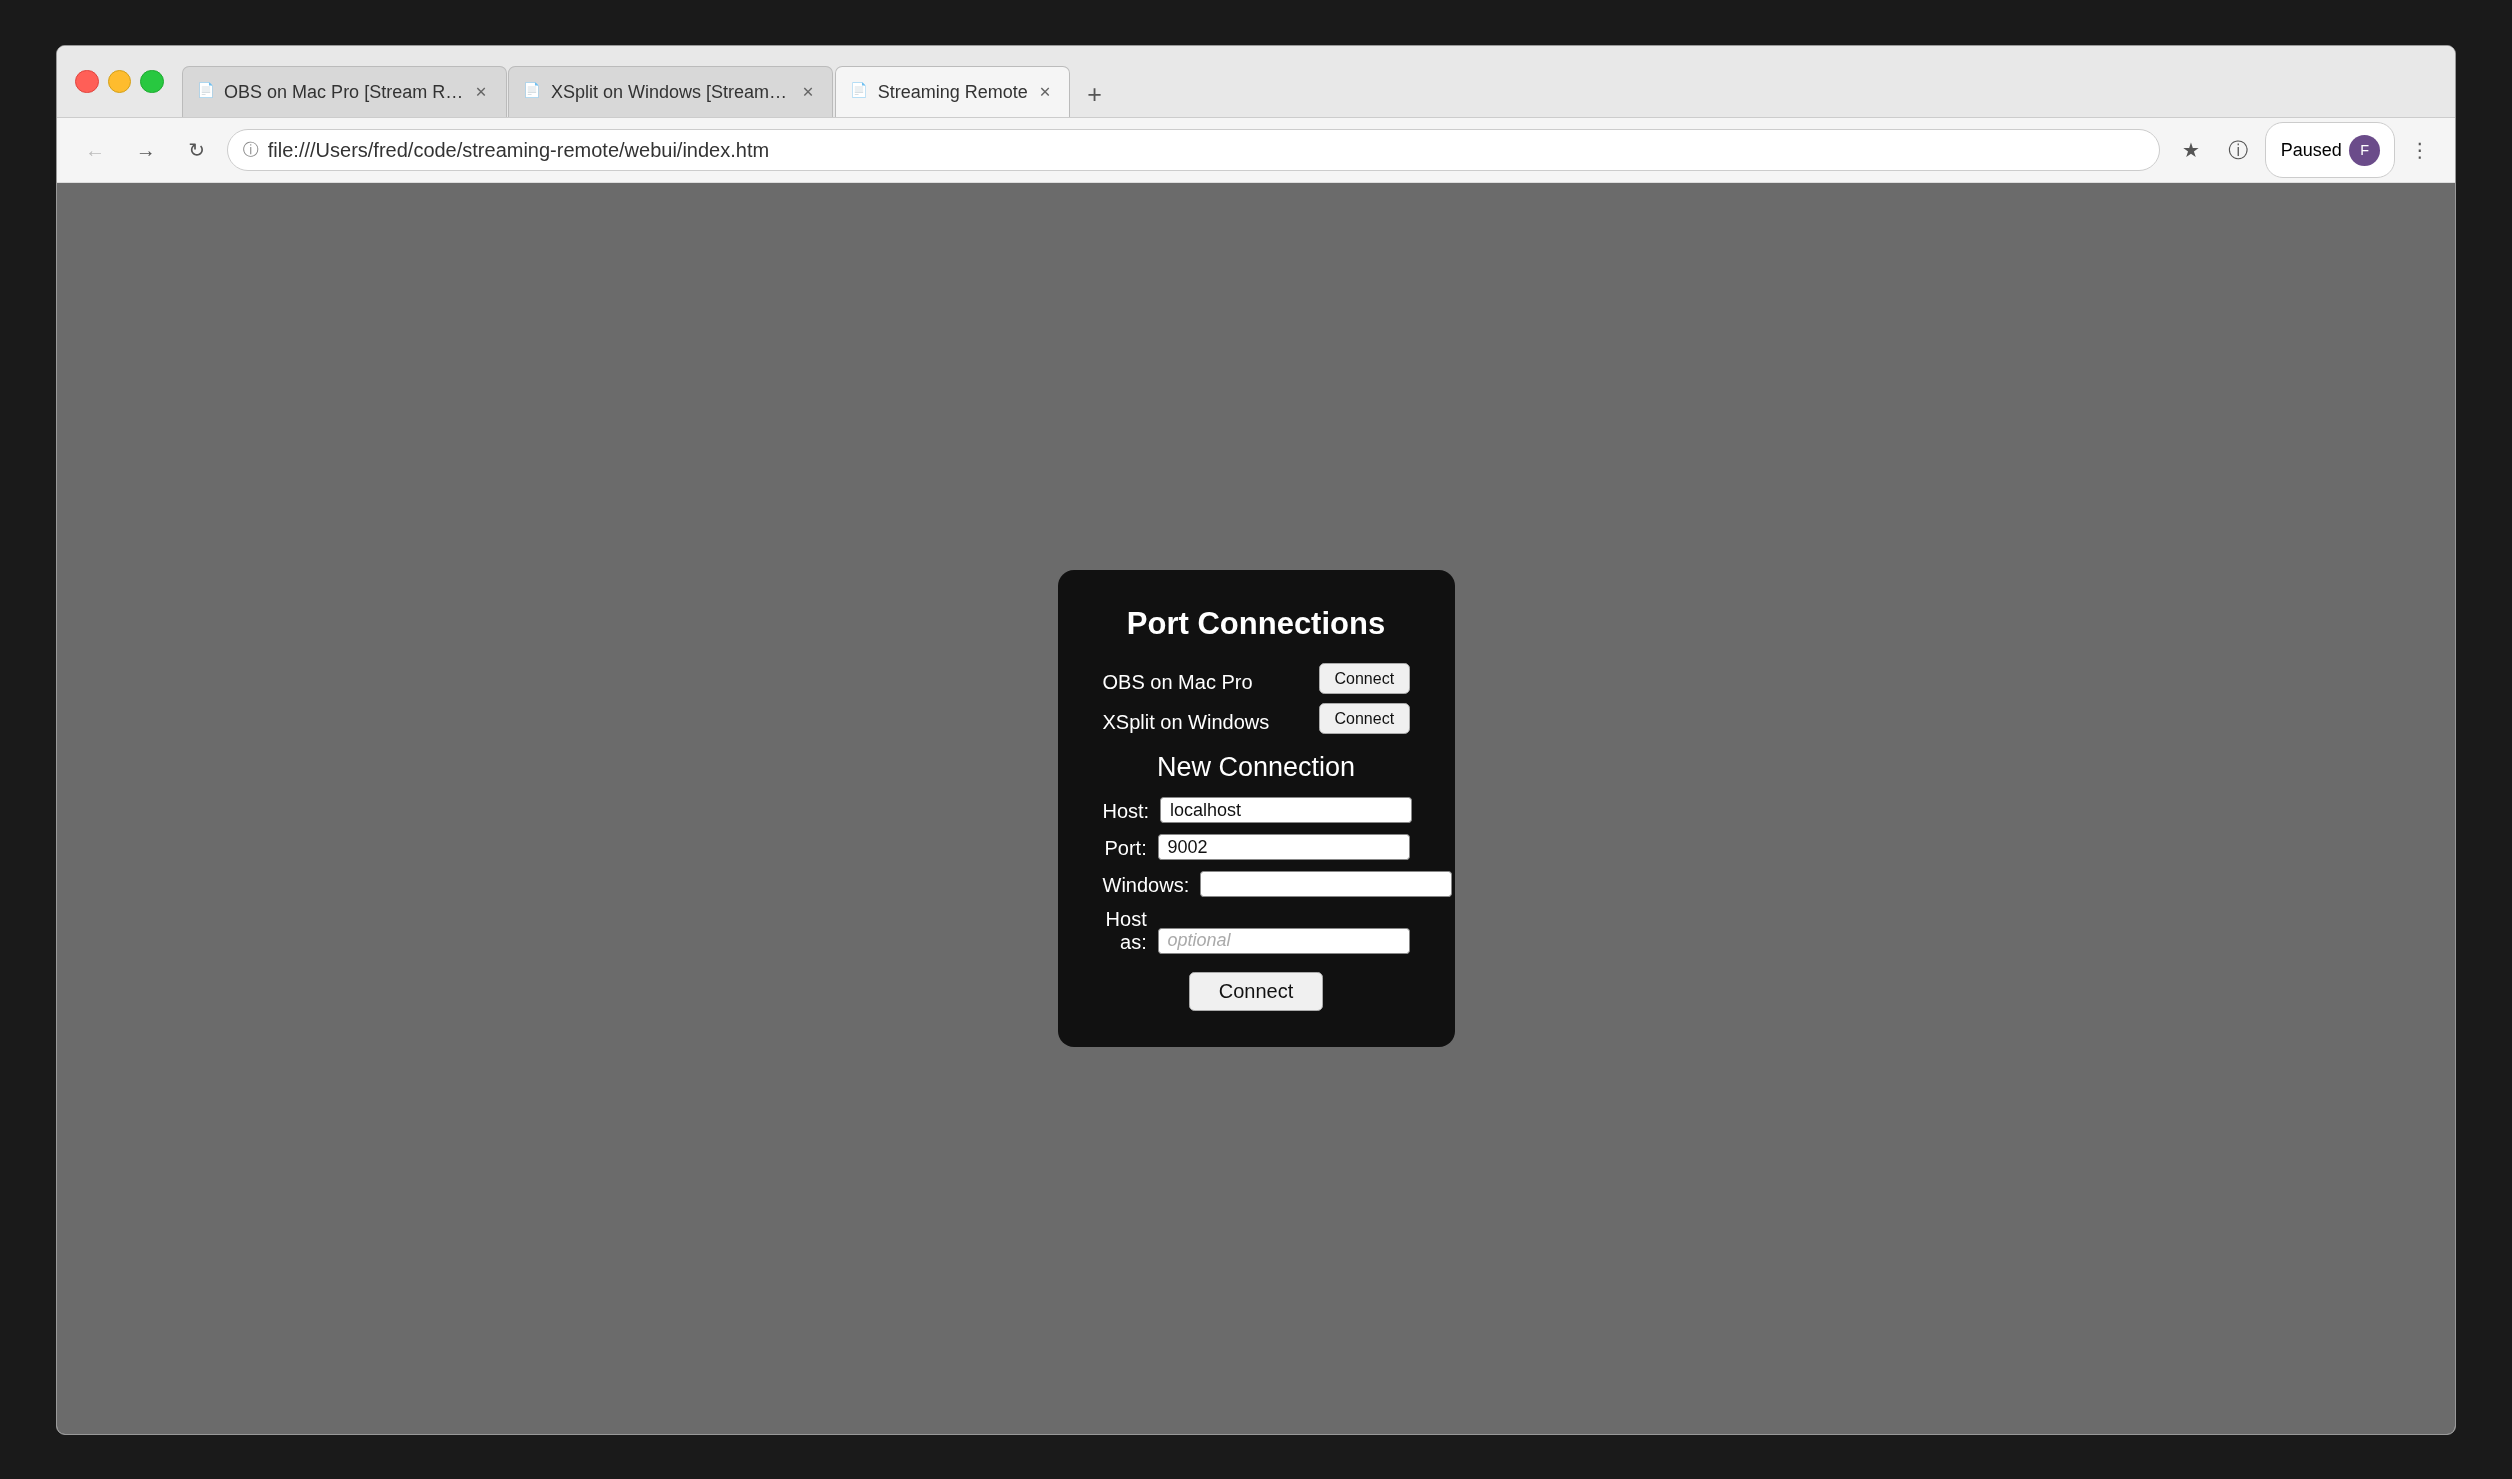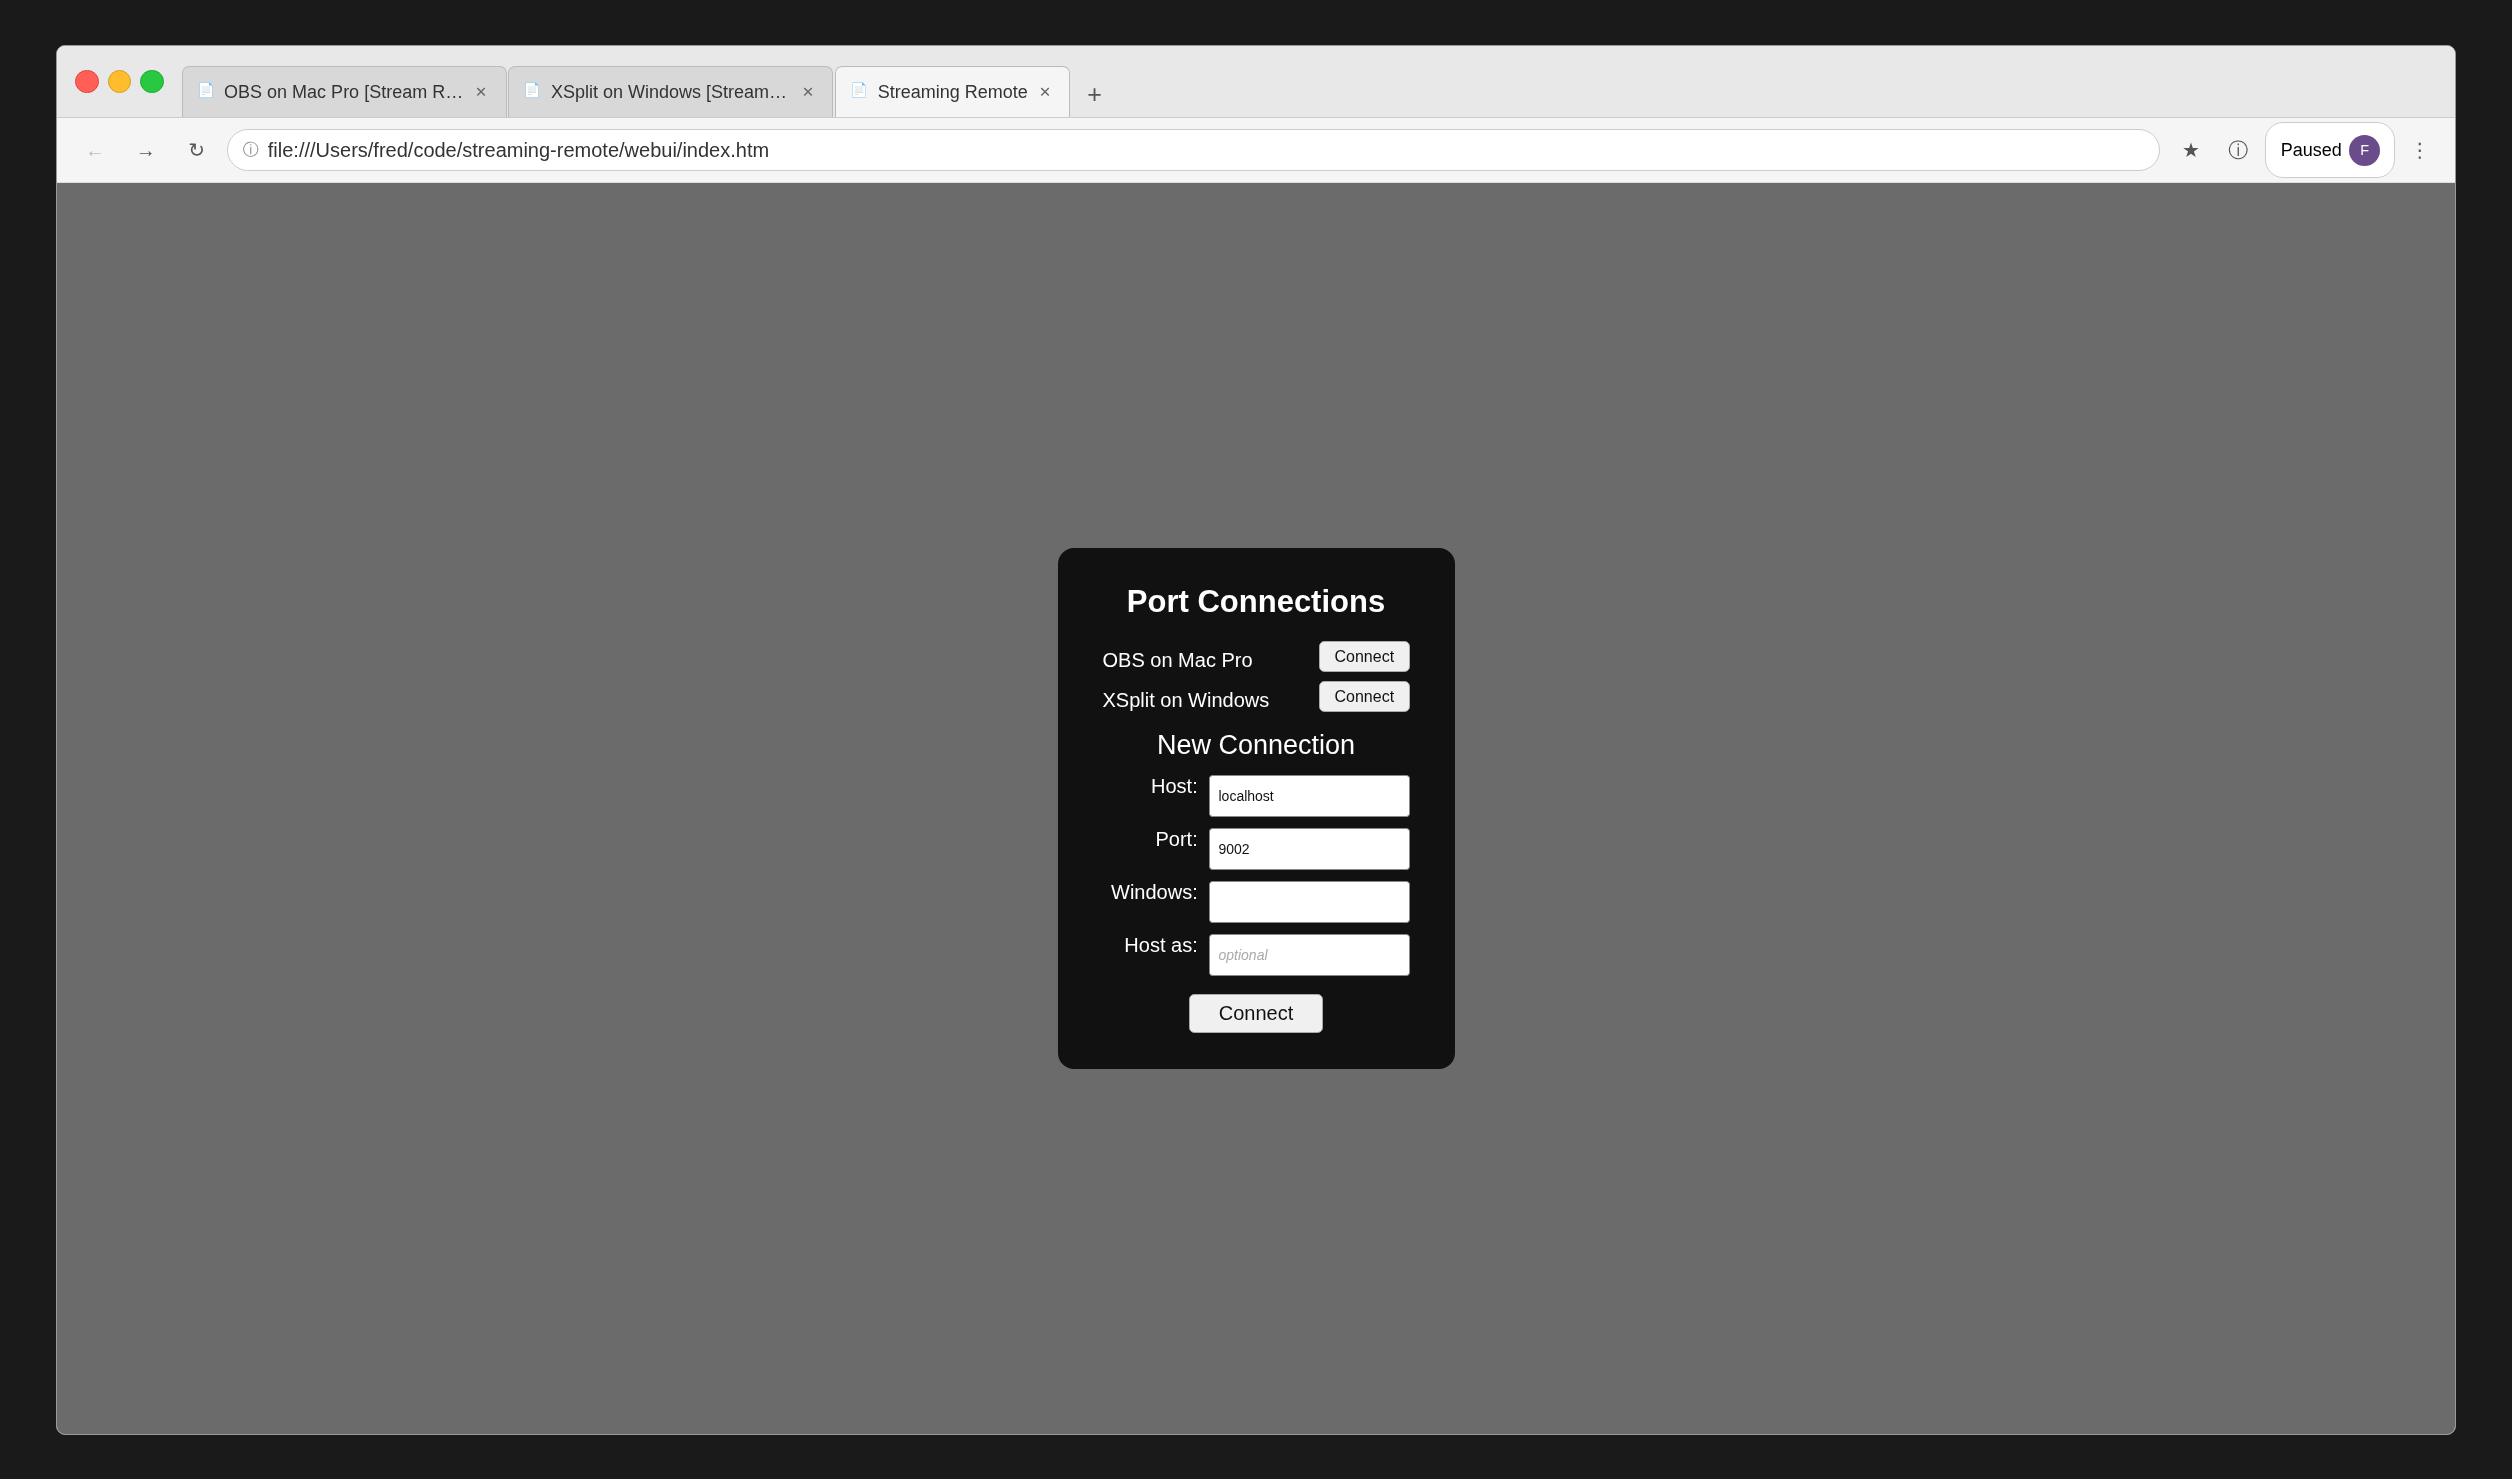--- a/index.html
+++ b/index.html
@@ -268,41 +268,41 @@
     .section-title {
       text-align: center;
       font-size: 27px;
       font-weight: normal;
       margin: 16px 0 14.4px;
       color: #fff;
     }
 
     .form-row {
       display: flex;
-      align-items: flex-start;
+      align-items: flex-end;
       margin-bottom: 10.8px;
       font-size: 20px;
       color: #fff;
     }
 
     .form-label {
       width: 117px;
       text-align: right;
       padding-right: 10.8px;
       font-size: 20px;
     }
 
     .form-input {
       flex: 1;
-      height: 42px;
+      height: 26px;
       background: #fff;
       border: 0.9px solid #888;
       border-radius: 3.6px;
       padding: 3.6px 9px;
-      font-size: 14px;
+      font-size: 18px;
       color: #111;
       outline: none;
     }
 
     .form-input::placeholder {
       color: #aaa;
       font-style: italic;
     }
 
     .connect-btn-main {

